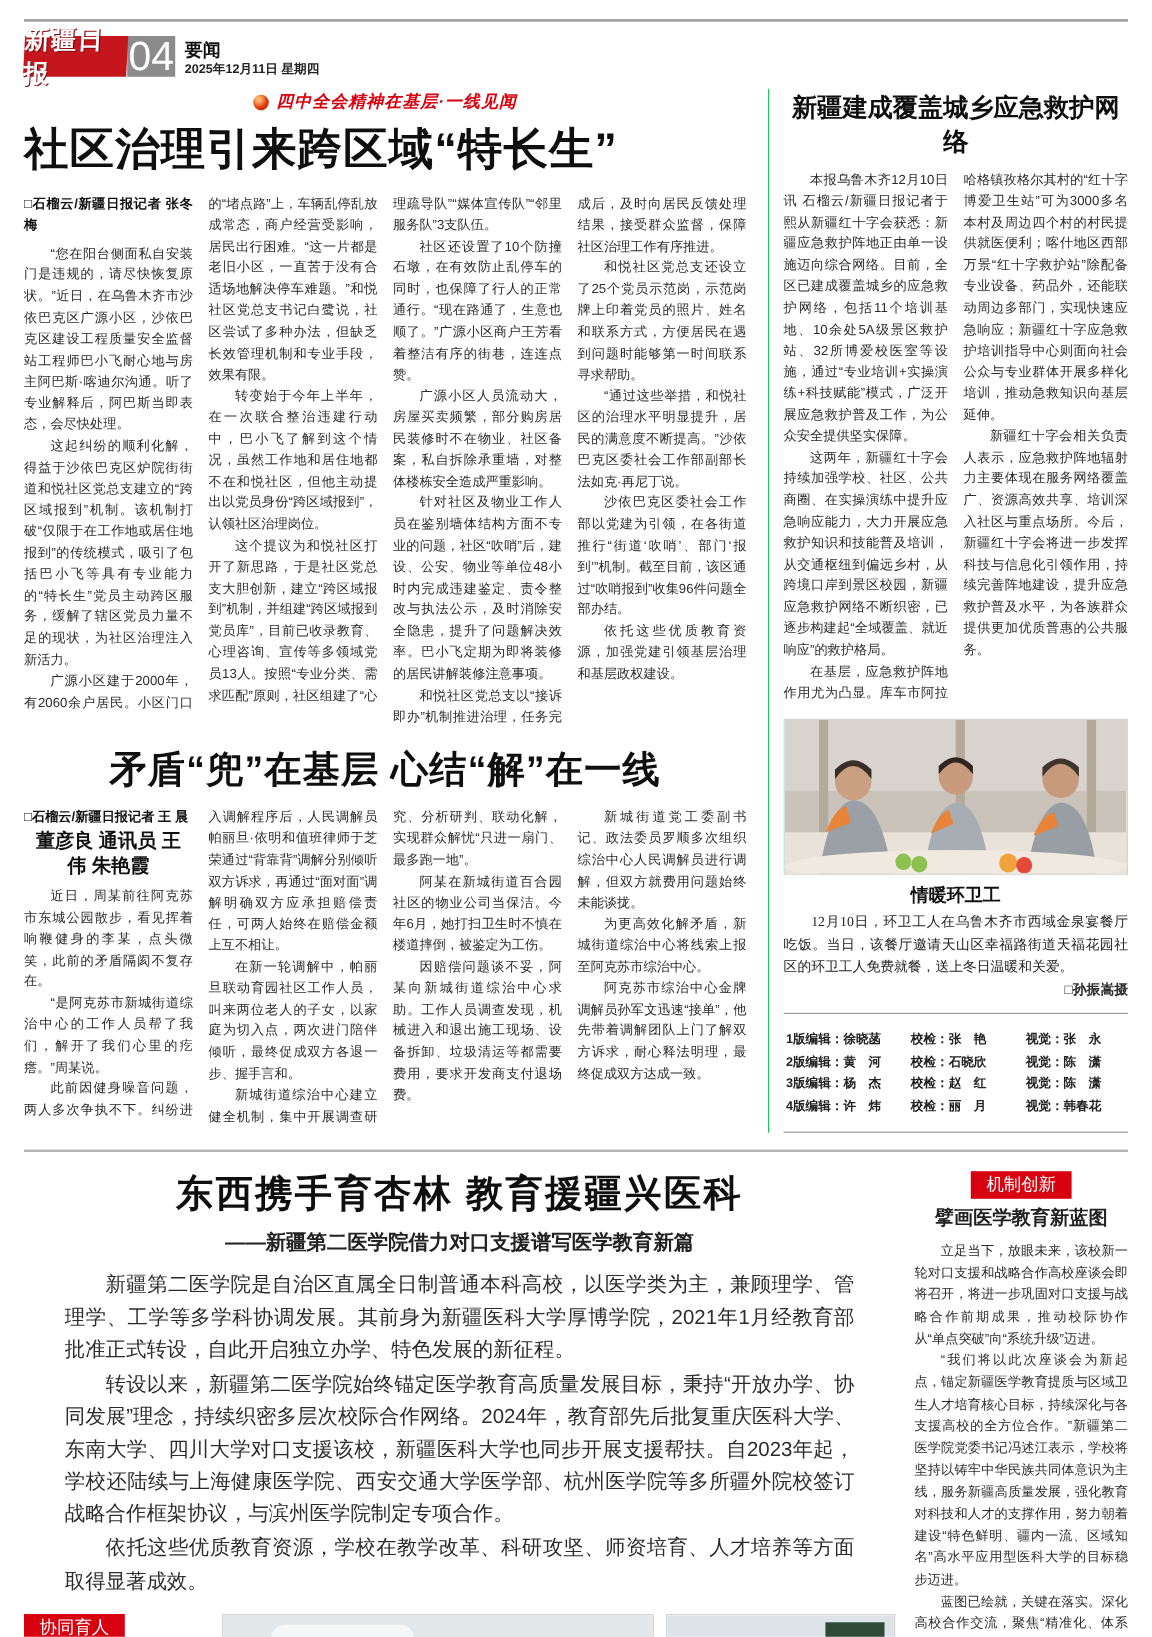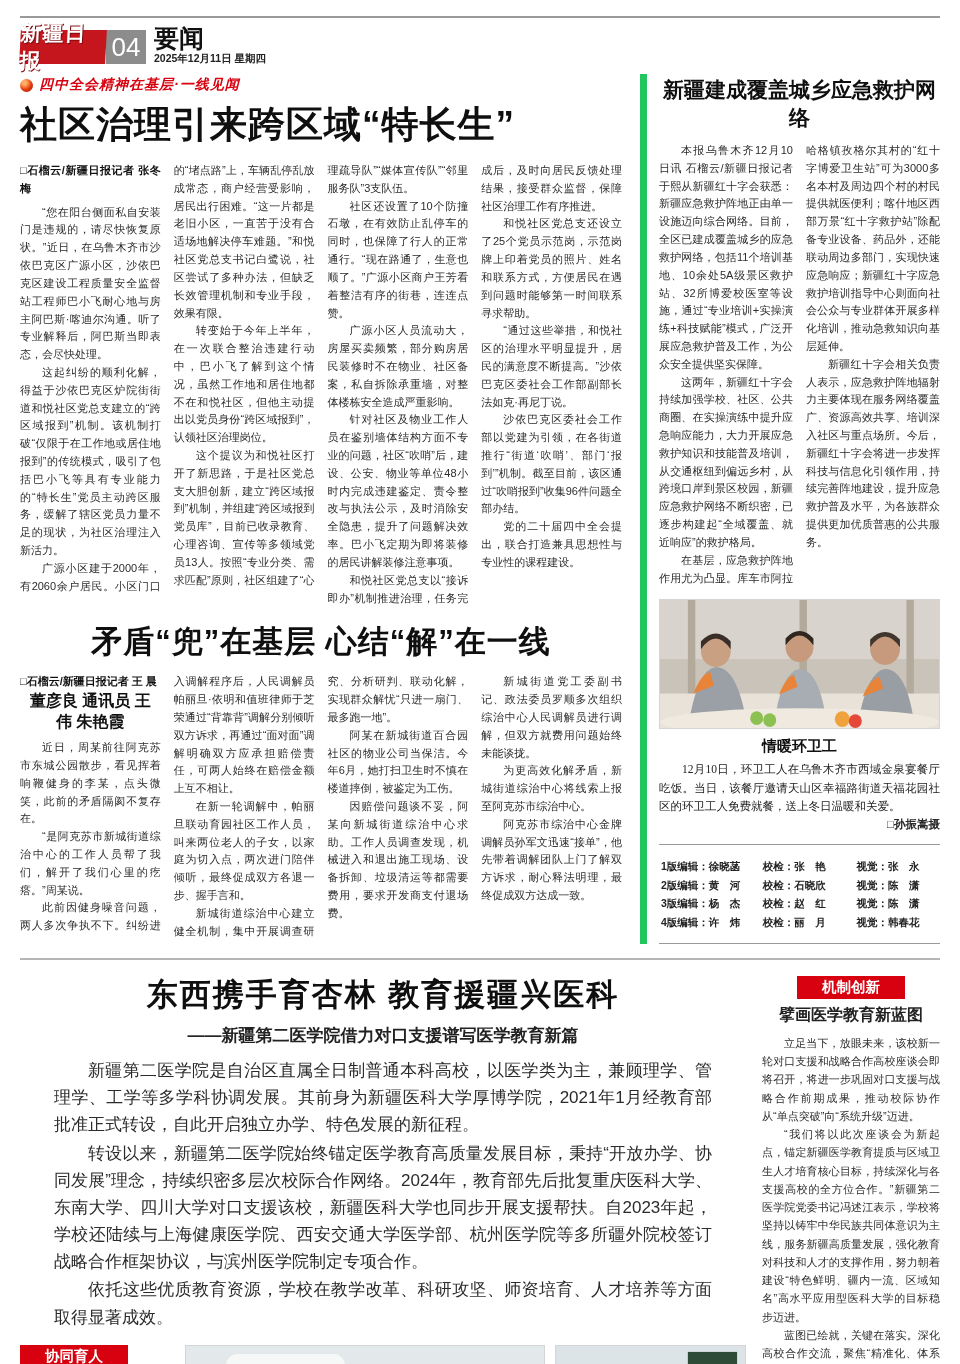--- a/index.html
+++ b/index.html
@@ -14,33 +14,33 @@
   
   .toprule { border-top:2px solid #9a9a9a; margin:4px 0 8px 0; }
   .masthead { display:flex; align-items:flex-end; gap:0; height:38px; margin-bottom:10px; }
   .logo {
     background:#c5161d; color:#fff; width:86px; height:34px;
     font-family:"Liberation Serif","DejaVu Serif",serif; font-weight:bold;
     font-size:21px; letter-spacing:1px; display:flex; align-items:center; justify-content:center;
     transform:skewX(-3deg); text-shadow:1px 1px 0 #7e0a0e;
   }
   .pagenum {
-    background:#8c8c8c; color:#fff; width:40px; height:34px; font-size:26px;
+    background:#8c8c8c; color:#fff; width:40px; height:34px; font-size:34px;
     display:flex; align-items:center; justify-content:center; font-weight:normal;
   }
   .head-txt { margin-left:8px; line-height:1.05; }
-  .head-txt .section { font-size:25px; font-weight:900; color:#111; }
+  .head-txt .section { font-size:15px; font-weight:900; color:#111; }
   .head-txt .date { font-size:10.5px; font-weight:bold; color:#222; margin-top:2px; }
 
   
   .topzone { display:grid; grid-template-columns:1fr 300px; column-gap:14px; }
   .leftcol { padding-right:4px; }
-  .rightcol { border-left:7px solid #22c55e; padding-left:12px; }
-
-  .kicker { display:flex; align-items:center; justify-content:flex-start; gap:6px; margin:2px 0 6px 0; }
+  .rightcol { border-left:1px solid #22c55e; padding-left:12px; }
+
+  .kicker { display:flex; align-items:center; justify-content:center; gap:6px; margin:2px 0 6px 0; }
   .flame { width:13px; height:13px; border-radius:50%;
     background:radial-gradient(circle at 35% 30%, #ffb066 15%, #e33b0e 55%, #8e1104 100%);
     display:inline-block; }
   .kicker-text { color:#d8010f; font-weight:900; font-size:14px; font-style:italic; letter-spacing:1px; }
 
   .a1-title { text-align:left; font-size:37px; font-weight:900; color:#0f0f0f; letter-spacing:1px; margin:2px 0 12px 0; }
   .a2-title { text-align:center; font-size:31px; font-weight:900; color:#0f0f0f; letter-spacing:1px; margin:14px 0 10px 0; }
   .a3-title { text-align:center; font-size:21px; font-weight:900; color:#0f0f0f; margin:2px 0 10px 0; }
 
   .cols4 { column-count:4; column-gap:13px; }
@@ -63,21 +63,21 @@
   .ed-row { display:grid; grid-template-columns:1.25fr 1.15fr 1fr; font-size:10.5px; font-weight:bold; color:#222; line-height:1.75; }
 
   
   .feature { border-top:2px solid #b5b5b5; margin-top:14px; padding-top:14px;
     display:grid; grid-template-columns:1fr 178px; column-gap:16px; }
   .f-head { text-align:center; }
   .f-title { font-size:31px; font-weight:900; color:#0f0f0f; letter-spacing:2px; }
   .f-sub { font-size:17px; font-weight:900; color:#222; margin:8px 0 10px 0; }
   .f-intro p { font-size:17px; line-height:1.6; text-align:justify; text-indent:2em; margin-bottom:1px; padding:0 34px; }
 
-  .red-label { display:inline-block; background:#d8010f; color:#fff; font-weight:700; font-size:14.5px; padding:2px 25px; }
+  .red-label { display:inline-block; background:#d8010f; color:#fff; font-weight:400; font-size:14.5px; padding:2px 13px; }
   .sec-sub { font-size:15px; font-weight:bold; color:#222; }
 
   .f-main-grid { display:grid; grid-template-columns:152px 1fr; column-gap:13px; margin-top:14px; }
   .narrow p { font-size:11px; line-height:1.62; text-align:justify; text-indent:2em; }
   .narrow .sec-head { margin-bottom:8px; }
   .narrow .sec-head .sec-sub { display:block; margin-top:18px; }
 
   .photorow { display:flex; gap:10px; }
   .bigphoto { width:360px; height:292px; flex:none; }
   .photostack { flex:1; display:flex; flex-direction:column; }
@@ -122,21 +122,21 @@
               <p>广源小区建于2000年，有2060余户居民。小区门口的“堵点路”上，车辆乱停乱放成常态，商户经营受影响，居民出行困难。“这一片都是老旧小区，一直苦于没有合适场地解决停车难题。”和悦社区党总支书记白鹭说，社区尝试了多种办法，但缺乏长效管理机制和专业手段，效果有限。</p>
               <p>转变始于今年上半年，在一次联合整治违建行动中，巴小飞了解到这个情况，虽然工作地和居住地都不在和悦社区，但他主动提出以党员身份“跨区域报到”，认领社区治理岗位。</p>
               <p>这个提议为和悦社区打开了新思路，于是社区党总支大胆创新，建立“跨区域报到”机制，并组建“跨区域报到党员库”，目前已收录教育、心理咨询、宣传等多领域党员13人。按照“专业分类、需求匹配”原则，社区组建了“心理疏导队”“媒体宣传队”“邻里服务队”3支队伍。</p>
               <p>社区还设置了10个防撞石墩，在有效防止乱停车的同时，也保障了行人的正常通行。“现在路通了，生意也顺了。”广源小区商户王芳看着整洁有序的街巷，连连点赞。</p>
               <p>广源小区人员流动大，房屋买卖频繁，部分购房居民装修时不在物业、社区备案，私自拆除承重墙，对整体楼栋安全造成严重影响。</p>
               <p>针对社区及物业工作人员在鉴别墙体结构方面不专业的问题，社区“吹哨”后，建设、公安、物业等单位48小时内完成违建鉴定、责令整改与执法公示，及时消除安全隐患，提升了问题解决效率。巴小飞定期为即将装修的居民讲解装修注意事项。</p>
               <p>和悦社区党总支以“接诉即办”机制推进治理，任务完成后，及时向居民反馈处理结果，接受群众监督，保障社区治理工作有序推进。</p>
               <p>和悦社区党总支还设立了25个党员示范岗，示范岗牌上印着党员的照片、姓名和联系方式，方便居民在遇到问题时能够第一时间联系寻求帮助。</p>
               <p>“通过这些举措，和悦社区的治理水平明显提升，居民的满意度不断提高。”沙依巴克区委社会工作部副部长法如克·再尼丁说。</p>
               <p>沙依巴克区委社会工作部以党建为引领，在各街道推行“街道‘吹哨’、部门‘报到’”机制。截至目前，该区通过“吹哨报到”收集96件问题全部办结。</p>
-              <p>党的二十届四中全会提出，联合打造兼具思想性与专业性的课程建设。</p>
+              <p>依托这些优质教育资源，加强党建引领基层治理和基层政权建设。</p>
             </div>
         </div>
       </div>
 
       <div>
         <div class="a2-title">矛盾“兜”在基层  心结“解”在一线</div>
         <div class="cols4 bodytext">
           <div class="byline" style="margin-bottom:0">□石榴云/新疆日报记者 王 晨</div>
           <div class="byline2">董彦良 通讯员 王 伟 朱艳霞</div>
           <div>

